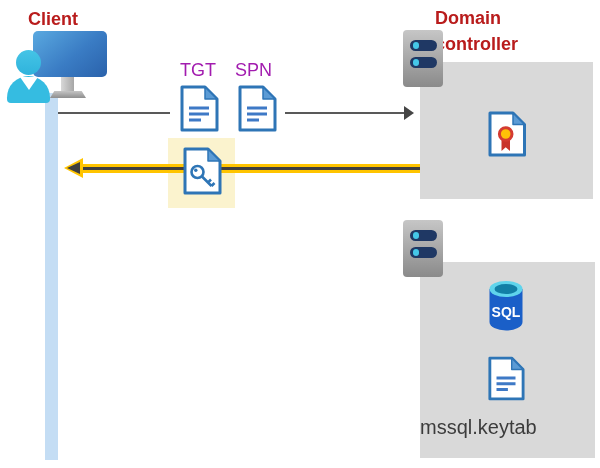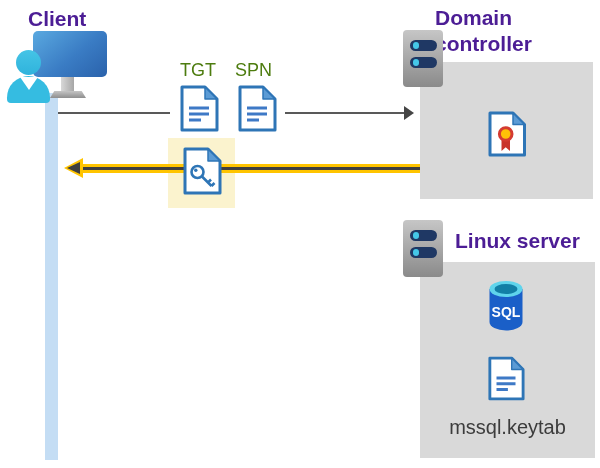--- a/index.html
+++ b/index.html
@@ -1,22 +1,22 @@
 <!DOCTYPE html>
 <html><head>
 <meta charset="utf-8">
 <style>
   html,body{margin:0;padding:0;background:#fff;}
   #canvas{
     position:relative;width:600px;height:468px;background:#fff;overflow:hidden;
     font-family:"Liberation Sans", sans-serif;
   }
   .abs{position:absolute;}
-  .node-title{font-weight:700;font-size:21px;line-height:26px;color:#4c1d95;}
-  .small-label{font-size:18px;color:#4d7c0f;}
+  .node-title{font-weight:700;font-size:18px;line-height:26px;color:#b91c1c;}
+  .small-label{font-size:18px;color:#a21caf;}
   .gray-box{background:#d9d9d9;z-index:0;}
   
   .monitor{left:33px;top:31px;width:74px;height:46px;border-radius:5px;
     background:linear-gradient(140deg,#5aa9e0 0%,#3a7cc4 55%,#2a62ab 100%);z-index:2;}
   .stand-neck{left:61px;top:77px;width:13px;height:15px;
     background:linear-gradient(90deg,#d8d8d8,#a6a6a6);z-index:2;}
   .stand-base{left:50px;top:91px;width:36px;height:7px;
     clip-path:polygon(12% 0,88% 0,100% 100%,0 100%);
     background:linear-gradient(#c4c4c4,#8e8e8e);z-index:2;}
   .person-head{left:16px;top:50px;width:25px;height:25px;border-radius:50%;
@@ -45,21 +45,21 @@
   .highlight{left:168px;top:138px;width:67px;height:70px;background:#fbf3ce;z-index:1;}
   .doc-wrap{top:83px;width:58px;height:51px;background:#fff;z-index:3;
     display:flex;align-items:center;justify-content:center;}
   
   .server{width:40px;height:57px;border-radius:4px;z-index:2;
     background:linear-gradient(180deg,#c6c6c6,#8a8a8a);}
   .server .pill{position:absolute;left:7px;width:27px;height:10.5px;border-radius:6px;
     background:#1f3864;}
   .server .pill .dot{position:absolute;left:2.5px;top:2.2px;width:6.5px;height:6.5px;
     border-radius:50%;background:#45c7e8;}
-  .keytab-label{left:420px;top:416px;width:175px;text-align:center;
+  .keytab-label{left:420px;top:416px;width:175px;
     font-size:20px;color:#3c3c3c;z-index:2;}
 </style>
 </head>
 <body>
 
 <div id="canvas">
 
   <div class="abs node-title" style="left:28px;top:6px;">Client</div>
   <div class="abs timeline"></div>
   <div class="abs monitor"></div>
@@ -119,21 +119,20 @@
     </div>
   </div>
   <svg class="abs" style="left:487px;top:111px;z-index:2;" width="40" height="46" viewBox="0 0 40 46">
     <path d="M3 2 H26 L37.5 13.5 V44 H3 Z" fill="#ffffff" stroke="#2E75B6" stroke-width="3" stroke-linejoin="round"></path>
     <path d="M26 2 L37.5 13.5 L26 13.5 Z" fill="#5B9BD5" stroke="#2E75B6" stroke-width="1.5" stroke-linejoin="round"></path>
     <path d="M14.5 26 H23 V40 L18.7 36.2 L14.5 40 Z" fill="#C9342B"></path>
     <circle cx="18.7" cy="23" r="6.3" fill="#FFC107" stroke="#D43B31" stroke-width="3"></circle>
   </svg>
 
   <div class="abs gray-box" style="left:420px;top:262px;width:175px;height:196px;"></div>
-  <div class="abs node-title" style="left:455px;top:228px;white-space:nowrap;">Linux server</div>
   <div class="abs server" style="left:403px;top:220px;">
     <div class="pill" style="top:10px;">
       <div class="dot"></div>
     </div>
     <div class="pill" style="top:27px;">
       <div class="dot"></div>
     </div>
   </div>
 
   <svg class="abs" style="left:488px;top:280px;z-index:2;" width="36" height="52" viewBox="0 0 36 52">

